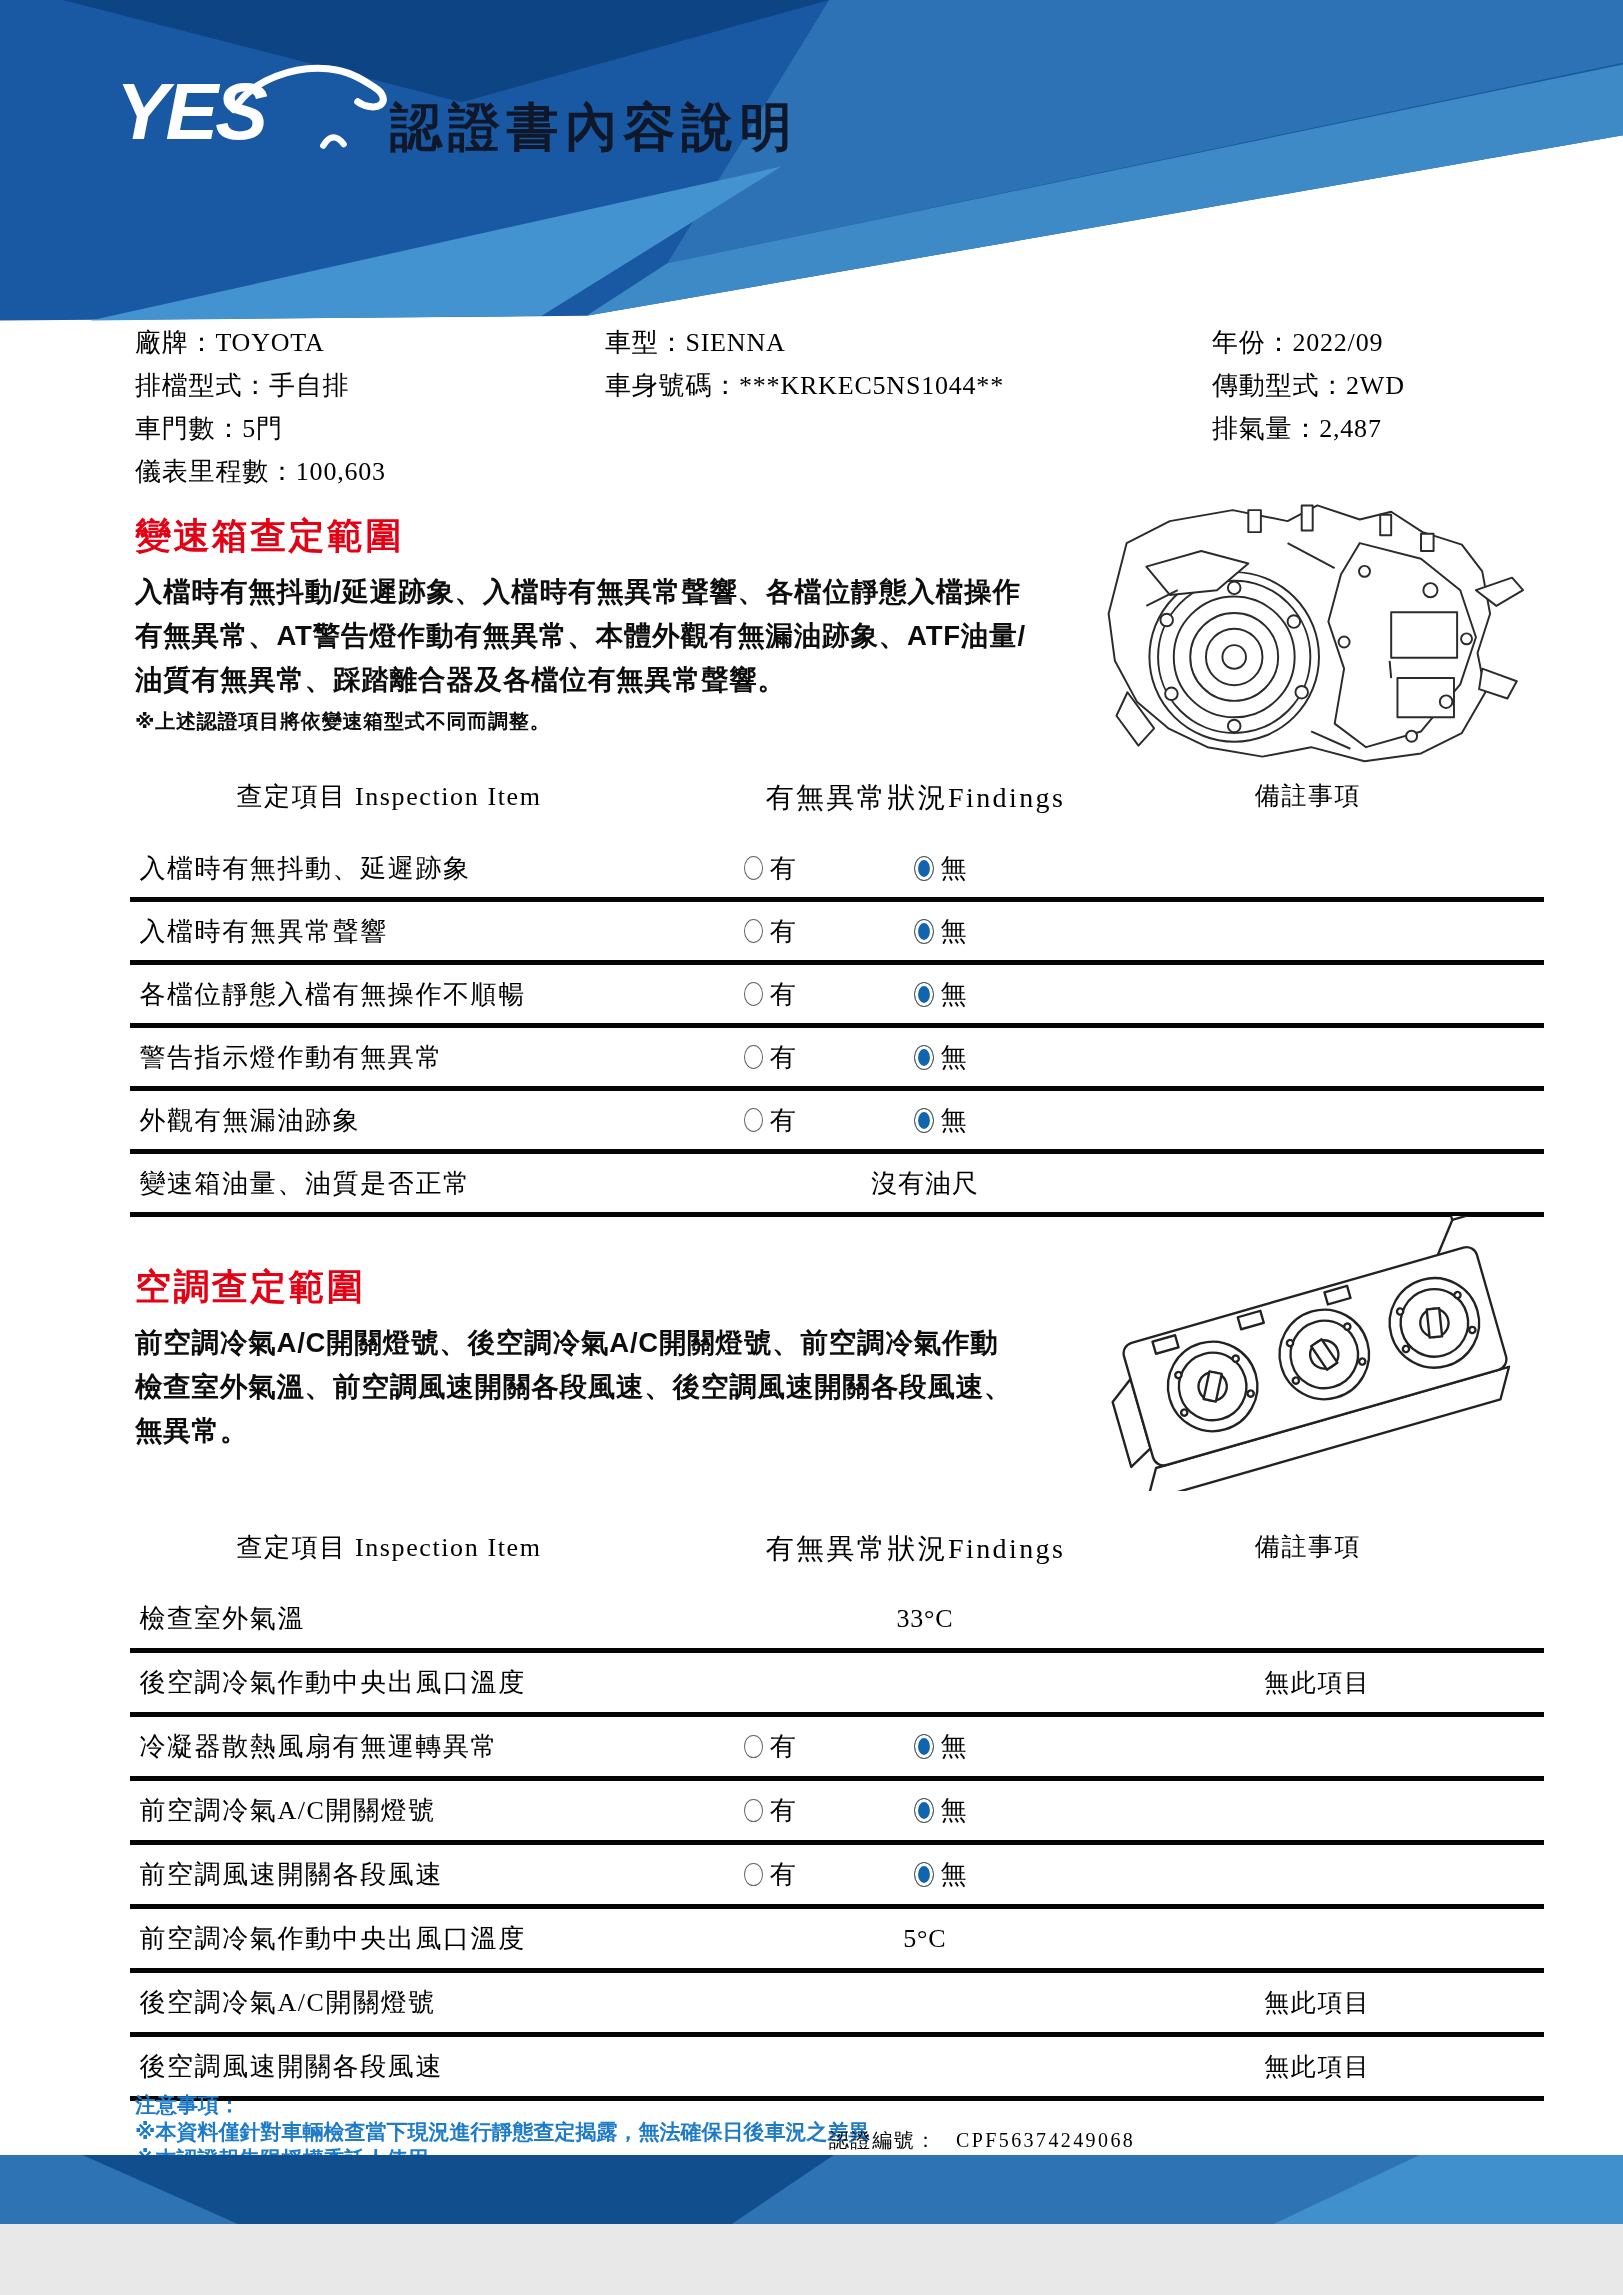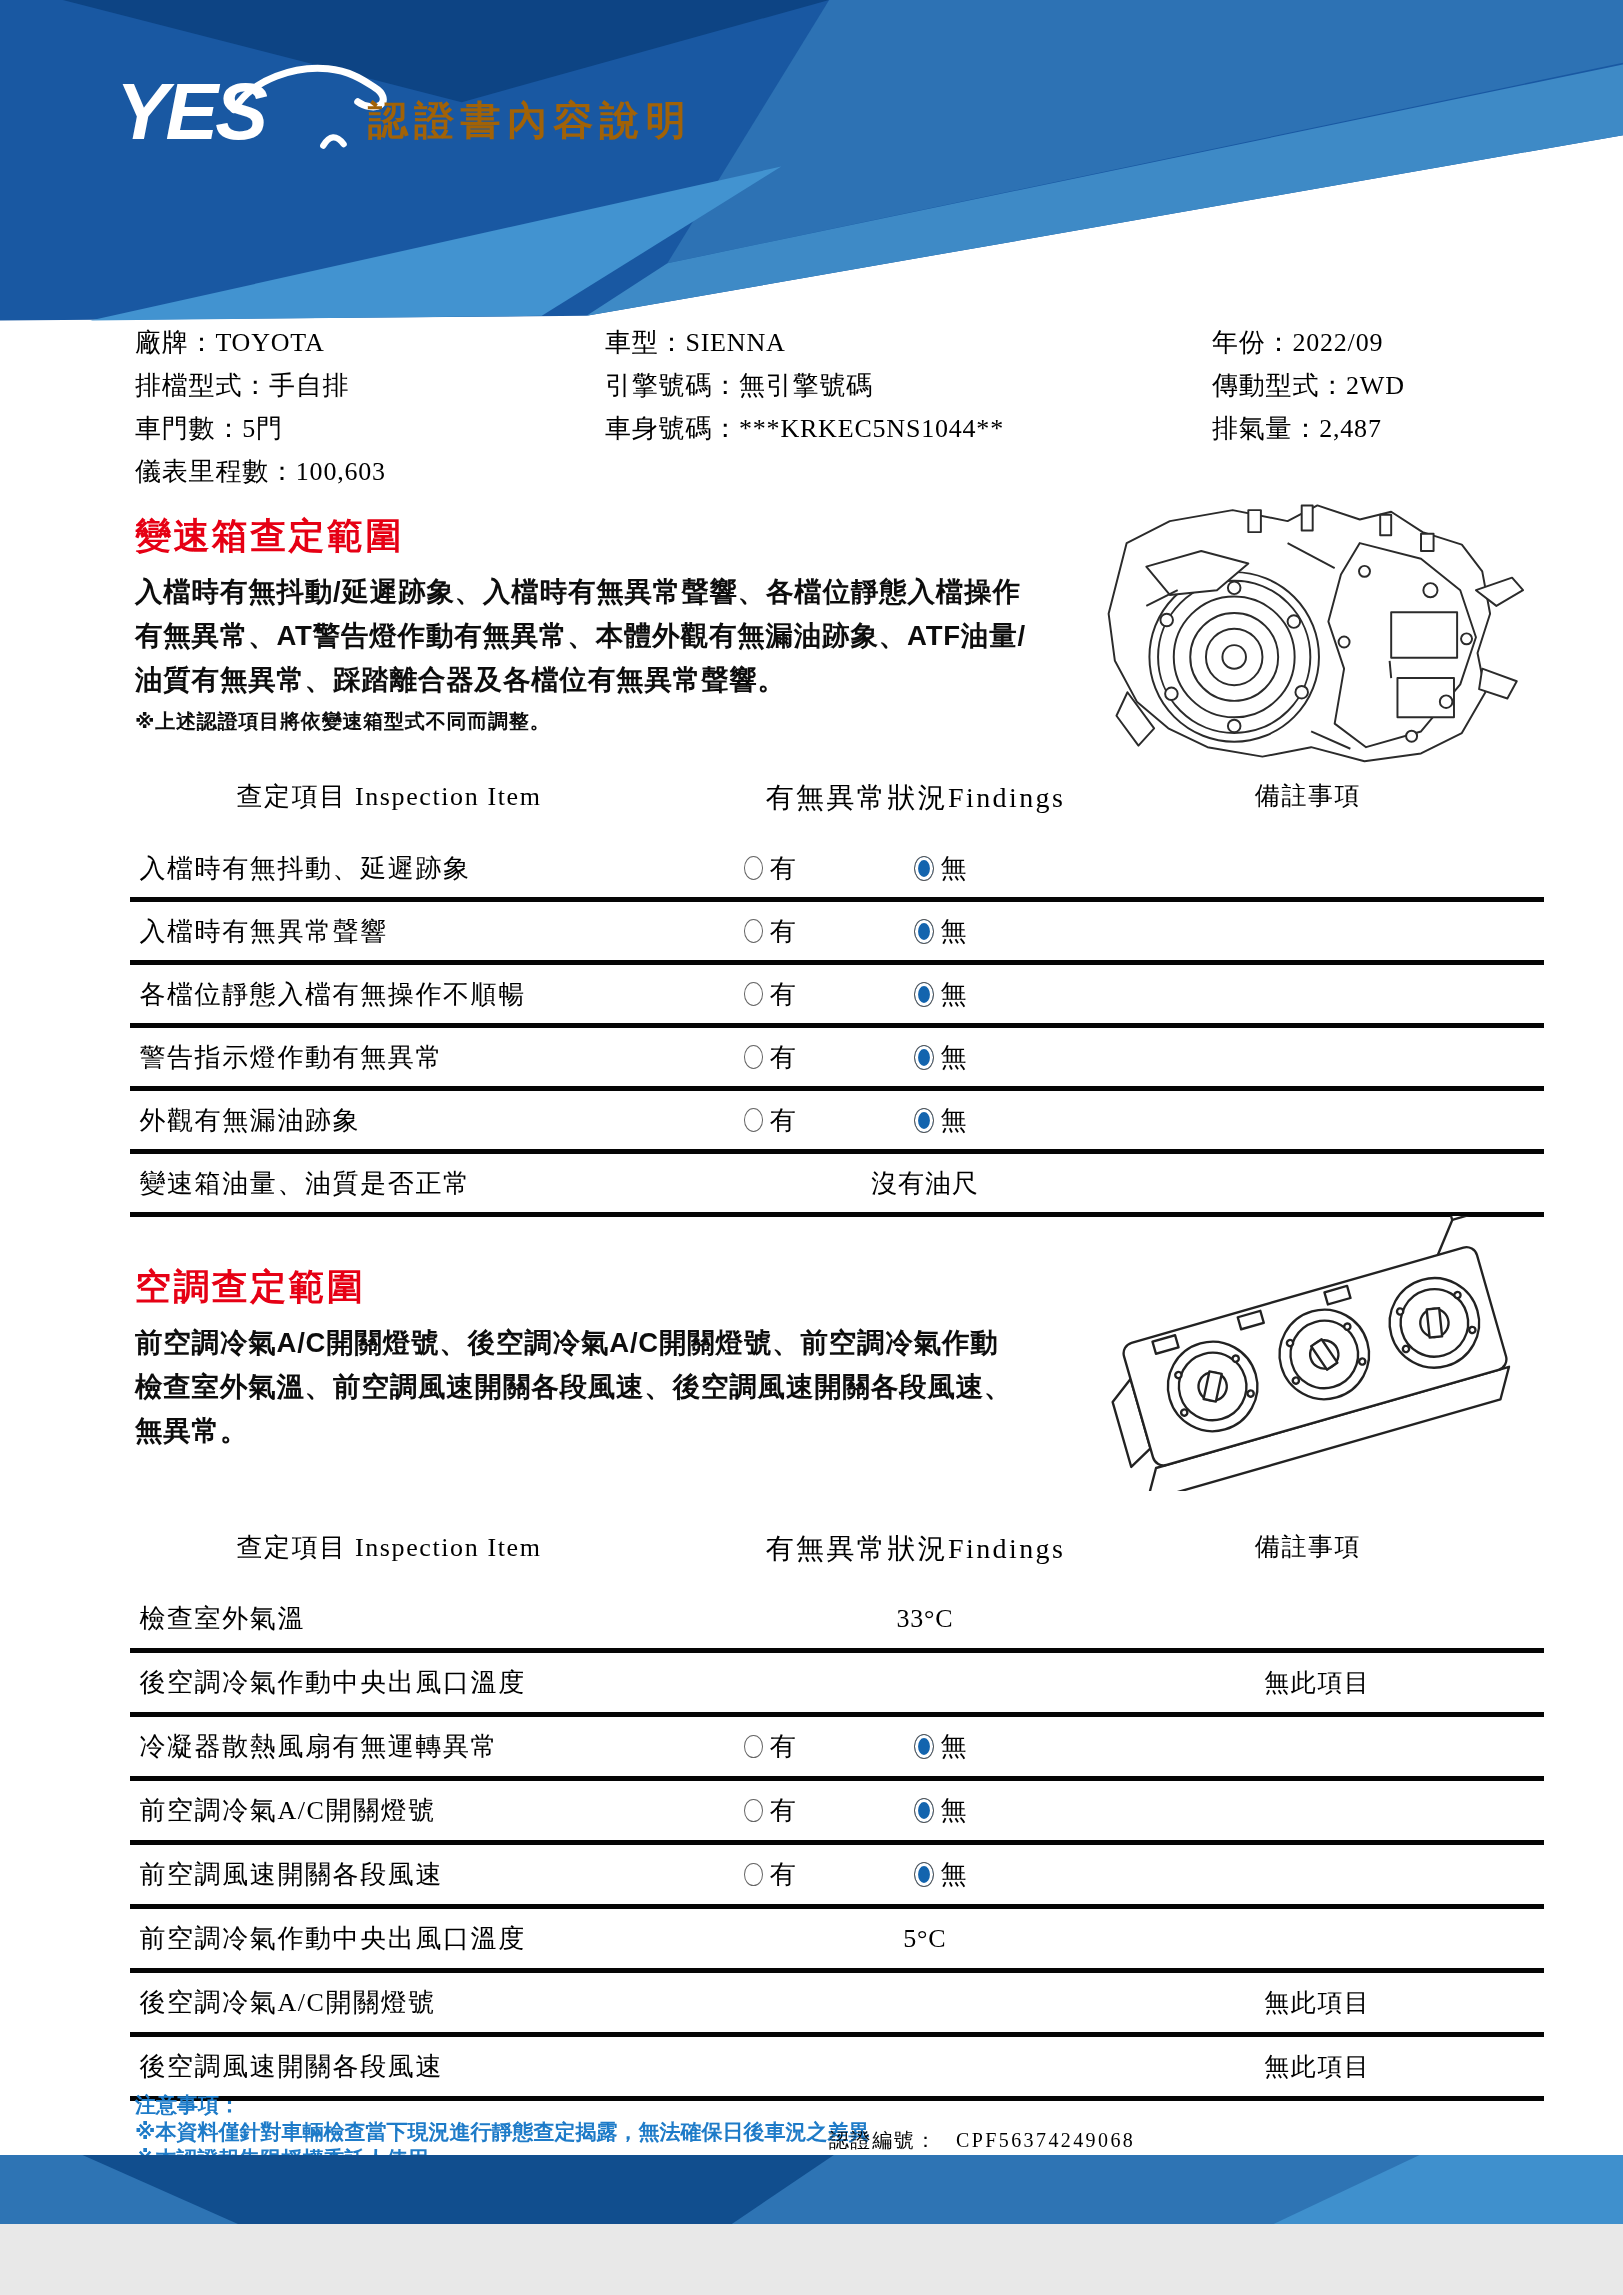--- a/index.html
+++ b/index.html
@@ -4,22 +4,22 @@
 <style>
   html,body{margin:0;padding:0;background:#e8e8e8;}
   .page{position:relative;width:1623px;height:2224px;background:#ffffff;overflow:hidden;
         font-family:"Liberation Serif","DejaVu Serif",serif;color:#000;}
 
   
   .hdr-svg{position:absolute;left:0;top:0;width:1623px;height:330px;}
   .logo{position:absolute;left:116px;top:72px;color:#fff;font-family:"Liberation Sans","DejaVu Sans",sans-serif;
         font-weight:bold;font-style:italic;font-size:79px;letter-spacing:-3.1px;line-height:1;}
   .logo-swoosh{position:absolute;left:229px;top:61px;width:165px;height:98px;}
-  .hdr-title{position:absolute;left:368px;top:96px;color:#a16207;font-family:"Liberation Sans","DejaVu Sans",sans-serif;
-        font-weight:bold;font-size:40px;letter-spacing:6.3px;line-height:1.2;}
+  .hdr-title{position:absolute;left:390px;top:96px;color:#0f172a;font-family:"Liberation Sans","DejaVu Sans",sans-serif;
+        font-weight:bold;font-size:52px;letter-spacing:6.3px;line-height:1.2;}
 
   
   .info-col{position:absolute;top:325px;}
   .info-col.c1{left:135px;} .info-col.c2{left:605px;} .info-col.c3{left:1212px;}
   .info-row{height:43px;font-size:26px;letter-spacing:0.8px;white-space:nowrap;}
 
   
   .sec-title{position:absolute;left:135px;font-family:"Liberation Sans","DejaVu Sans",sans-serif;
         font-weight:bold;font-size:36px;color:#e60014;letter-spacing:2.4px;}
   .para{position:absolute;left:135px;width:966px;font-family:"Liberation Sans","DejaVu Sans",sans-serif;
@@ -80,21 +80,20 @@
   <div class="hdr-title">認證書內容說明</div>
 
   <div class="info-col c1">
     <div class="info-row"><span>廠牌：</span><span>TOYOTA</span></div>
     <div class="info-row"><span>排檔型式：</span><span>手自排</span></div>
     <div class="info-row"><span>車門數：</span><span>5門</span></div>
     <div class="info-row"><span>儀表里程數：</span><span>100,603</span></div>
   </div>
   <div class="info-col c2">
     <div class="info-row"><span>車型：</span><span>SIENNA</span></div>
-    <div class="info-row"><span>引擎號碼：</span><span>無引擎號碼</span></div>
     <div class="info-row"><span>車身號碼：</span><span>***KRKEC5NS1044**</span></div>
   </div>
   <div class="info-col c3">
     <div class="info-row"><span>年份：</span><span>2022/09</span></div>
     <div class="info-row"><span>傳動型式：</span><span>2WD</span></div>
     <div class="info-row"><span>排氣量：</span><span>2,487</span></div>
   </div>
 
   <div class="sec-title" style="top:512px;">變速箱查定範圍</div>
   <div class="para" style="top:570px;">

